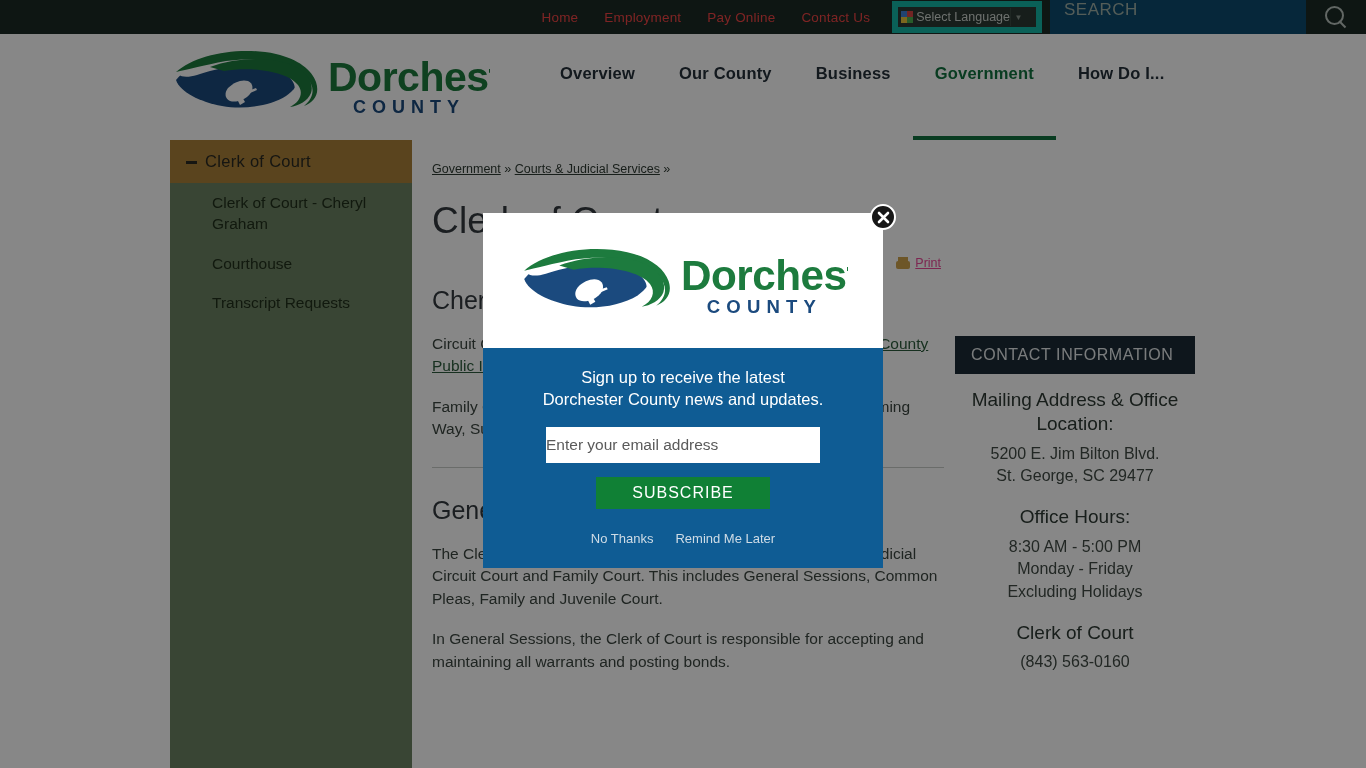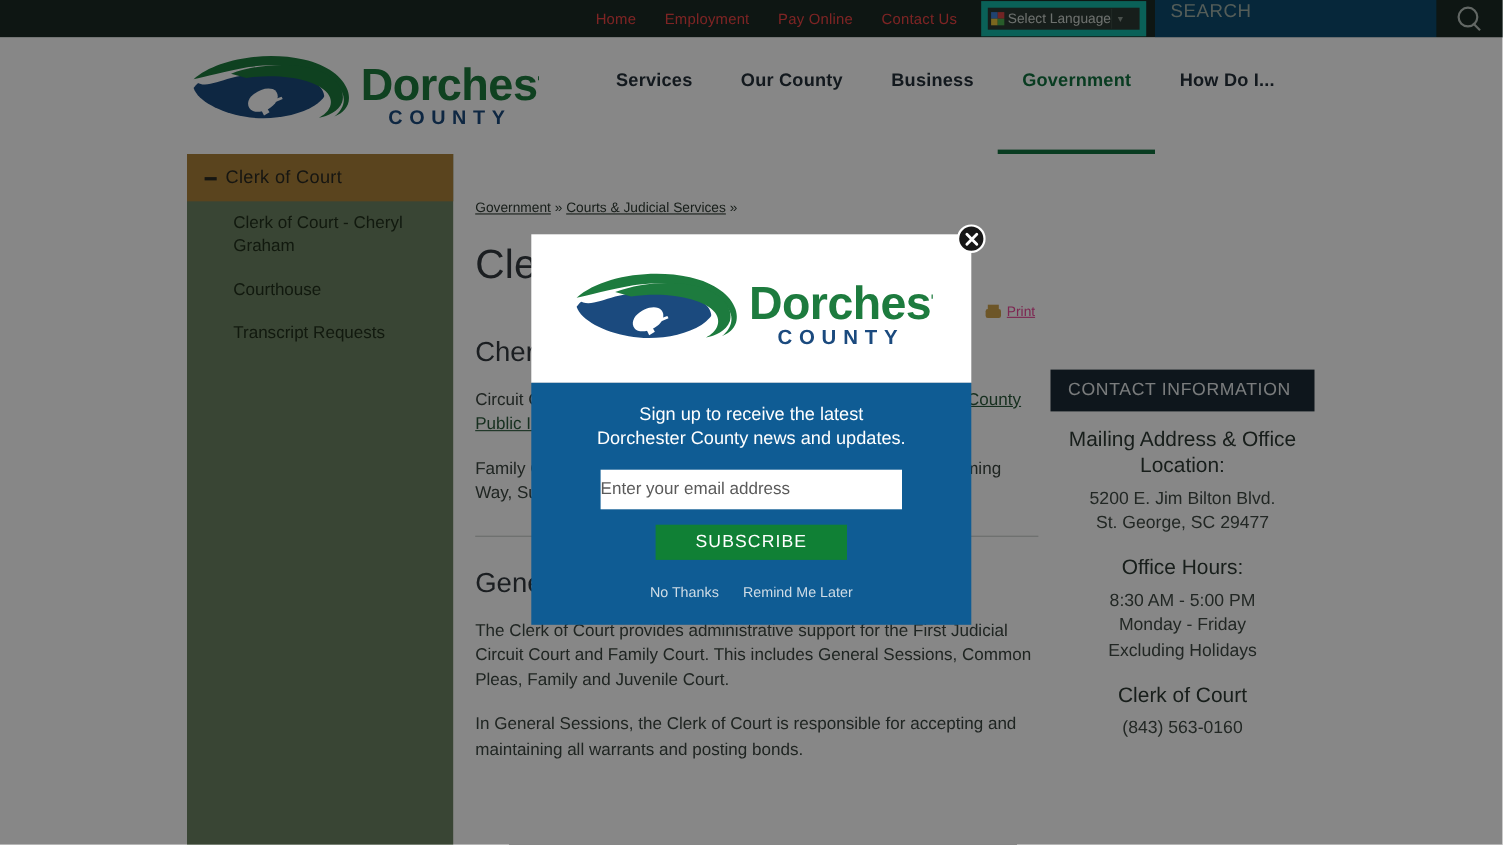--- a/index.html
+++ b/index.html
@@ -173,21 +173,21 @@
   }
 
   
   .main {
     flex: 1 1 auto;
     padding: 22px 0 0 20px;
     position: relative;
     min-width: 0;
   }
   .breadcrumb {
-    font-size: 12.5px; color: #2f3b33; margin-bottom: 24px; margin-top: 20px;
+    font-size: 12.5px; color: #2f3b33; margin-bottom: 24px;
   }
   .breadcrumb a { color: #2f3b33; text-decoration: underline; }
   .breadcrumb .sep { text-decoration: none; }
 
   .page-title {
     font-size: 37px; font-weight: 400; color: #333a3f;
     letter-spacing: .2px; margin-bottom: 14px;
   }
 
   .toolrow {
@@ -353,21 +353,21 @@
           <circle cx="70" cy="50" r="3.2" fill="#ffffff"></circle>
           <path d="M66 53 l4 8 l5 -3 l-4 -7 z" fill="#ffffff"></path>
           <path d="M72 49 l14 -5 l1 2 l-14 6 z" fill="#ffffff"></path>
           <text x="158" y="47" font-family="Liberation Sans, sans-serif" font-size="41" font-weight="700" fill="#1d7b3e" letter-spacing="-0.5">Dorchester</text>
           <text x="183" y="69" font-family="Liberation Sans, sans-serif" font-size="18" font-weight="700" fill="#1b4a7e" letter-spacing="6">COUNTY</text>
         </svg>
       </div>
 
       <div class="mainnav">
         <div class="nav-item">
-          <span>Services</span>
+          <span>Overview</span>
         </div>
         <div class="nav-item">
           <span>Our County</span>
         </div>
         <div class="nav-item">
           <span>Business</span>
         </div>
         <div class="nav-item active">
           <span>Government</span>
         </div>

